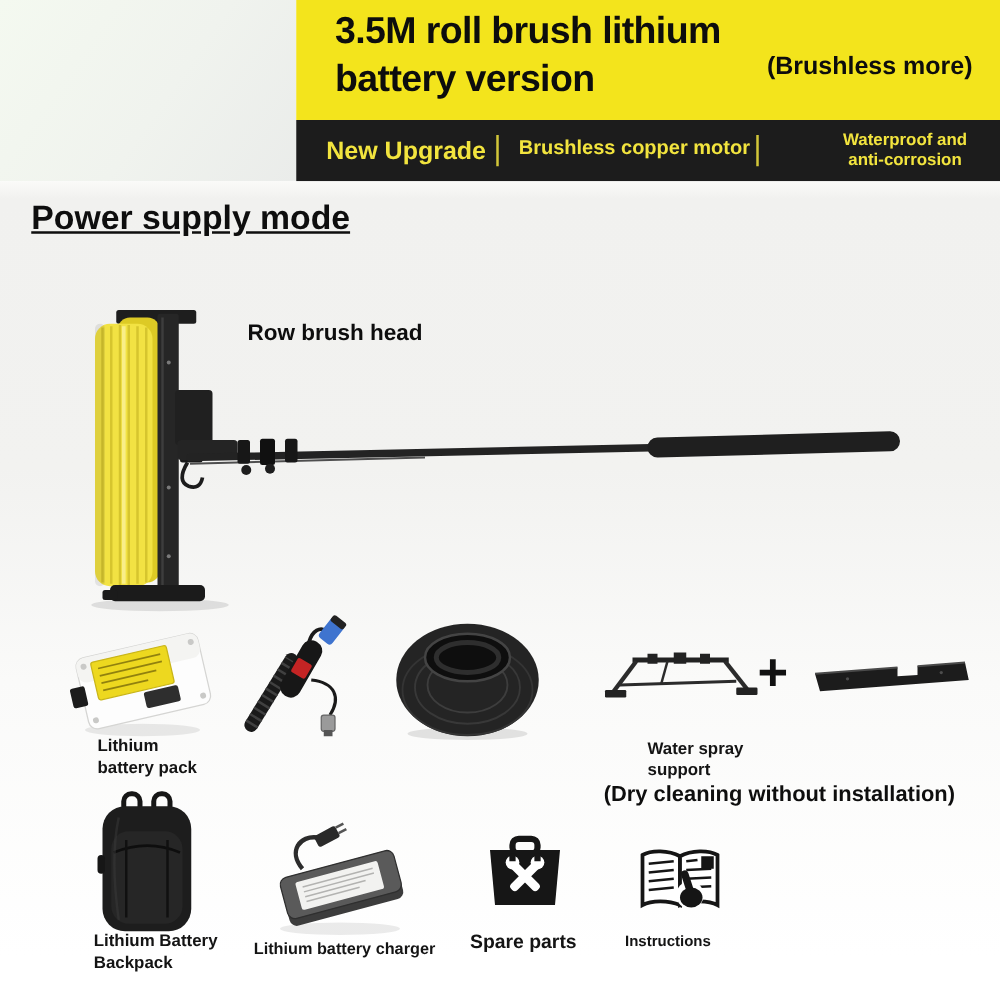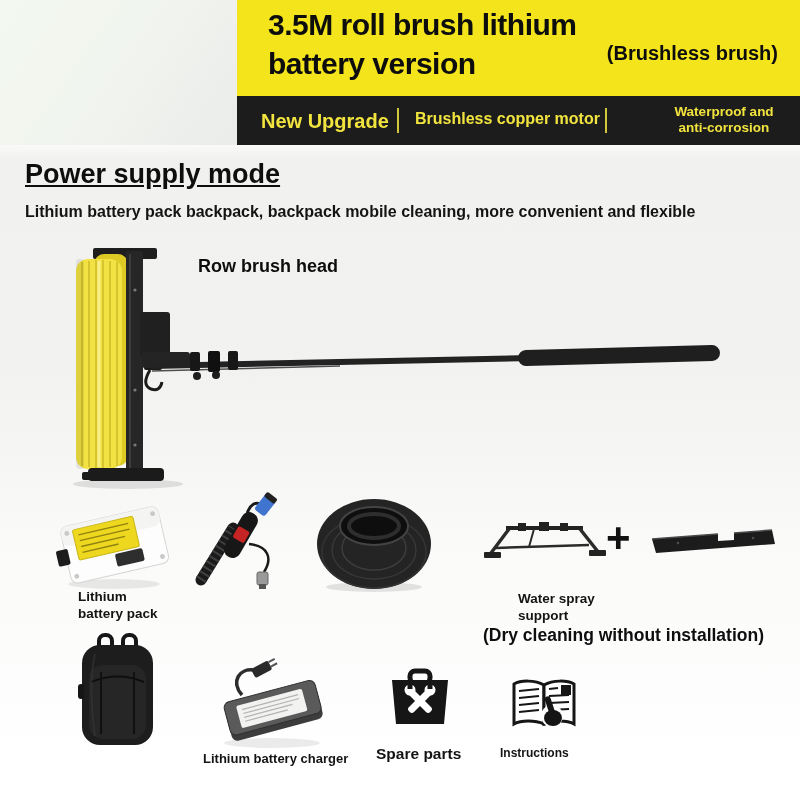--- a/index.html
+++ b/index.html
@@ -68,36 +68,35 @@
 </head>
 <body>
 
 <div class="page">
 
   <div class="header-left"></div>
 
   <div class="header-yellow">
     <div class="header-title">3.5M roll brush lithium
 battery version</div>
-    <div class="motor-note">(Brushless brush)</div>
+    <div class="motor-note">(Brushless more)</div>
   </div>
 
   <div class="header-black">
     <span class="badge badge-1">New Upgrade</span>
     <span class="bar-divider d1"></span>
     <span class="badge badge-2">Brushless copper motor</span>
     <span class="bar-divider d2"></span>
     <span class="badge badge-3">Waterproof and
 anti-corrosion</span>
   </div>
 
   <div class="body-bg"></div>
 
   <div class="intro-heading">Power supply mode</div>
-  <div class="intro-desc">Lithium battery pack backpack, backpack mobile cleaning, more convenient and flexible</div>
 
   <svg class="product-figure" viewBox="0 0 700 250">
 
     <ellipse cx="88" cy="244" rx="55" ry="5" fill="rgba(0,0,0,0.10)"></ellipse>
 
     <rect x="53" y="8" width="64" height="11" rx="2" fill="#1e1e1e"></rect>
 
     <rect x="54" y="14" width="34" height="212" rx="10" fill="#ddca25"></rect>
 
     <rect x="36" y="19" width="46" height="210" rx="12" fill="#f2e243"></rect>
@@ -218,20 +217,21 @@
   <svg class="acc" style="left:72px; top:632px;" width="95" height="118" viewBox="0 0 95 118">
     <rect x="27" y="3" width="13" height="16" rx="6" fill="none" stroke="#161616" stroke-width="4"></rect>
     <rect x="51" y="3" width="13" height="16" rx="6" fill="none" stroke="#161616" stroke-width="4"></rect>
     <rect x="10" y="13" width="71" height="100" rx="18" fill="#1d1d1d"></rect>
     <rect x="17" y="33" width="57" height="74" rx="14" fill="#262626"></rect>
     <path d="M19,50 q27,-11 53,0" fill="none" stroke="#0e0e0e" stroke-width="2"></path>
     <path d="M29,40 v62 M62,40 v62" fill="none" stroke="#101010" stroke-width="2"></path>
     <rect x="6" y="52" width="6" height="15" rx="3" fill="#161616"></rect>
     <path d="M23,22 q-7,32 0,82" fill="none" stroke="#3a3a3a" stroke-width="2" opacity="0.5"></path>
   </svg>
+  <div class="acc-label lbl-backpack">Lithium Battery Backpack</div>
 
   <svg class="acc" style="left:202px; top:655px;" width="140" height="95" viewBox="0 0 140 95">
     <ellipse cx="70" cy="88" rx="48" ry="5" fill="rgba(0,0,0,0.08)"></ellipse>
     <g transform="rotate(-15 70 58)">
       <rect x="25" y="44" width="94" height="32" rx="6" fill="#3c3c3c"></rect>
       <rect x="25" y="36" width="94" height="34" rx="6" fill="#5a5a5a" stroke="#2f2f2f" stroke-width="1"></rect>
       <rect x="37" y="42" width="68" height="23" rx="2" fill="#f2f2f0"></rect>
       <g stroke="#b3b3b1" stroke-width="1.2">
         <line x1="42" y1="47" x2="100" y2="47"></line>
         <line x1="42" y1="51" x2="100" y2="51"></line>

